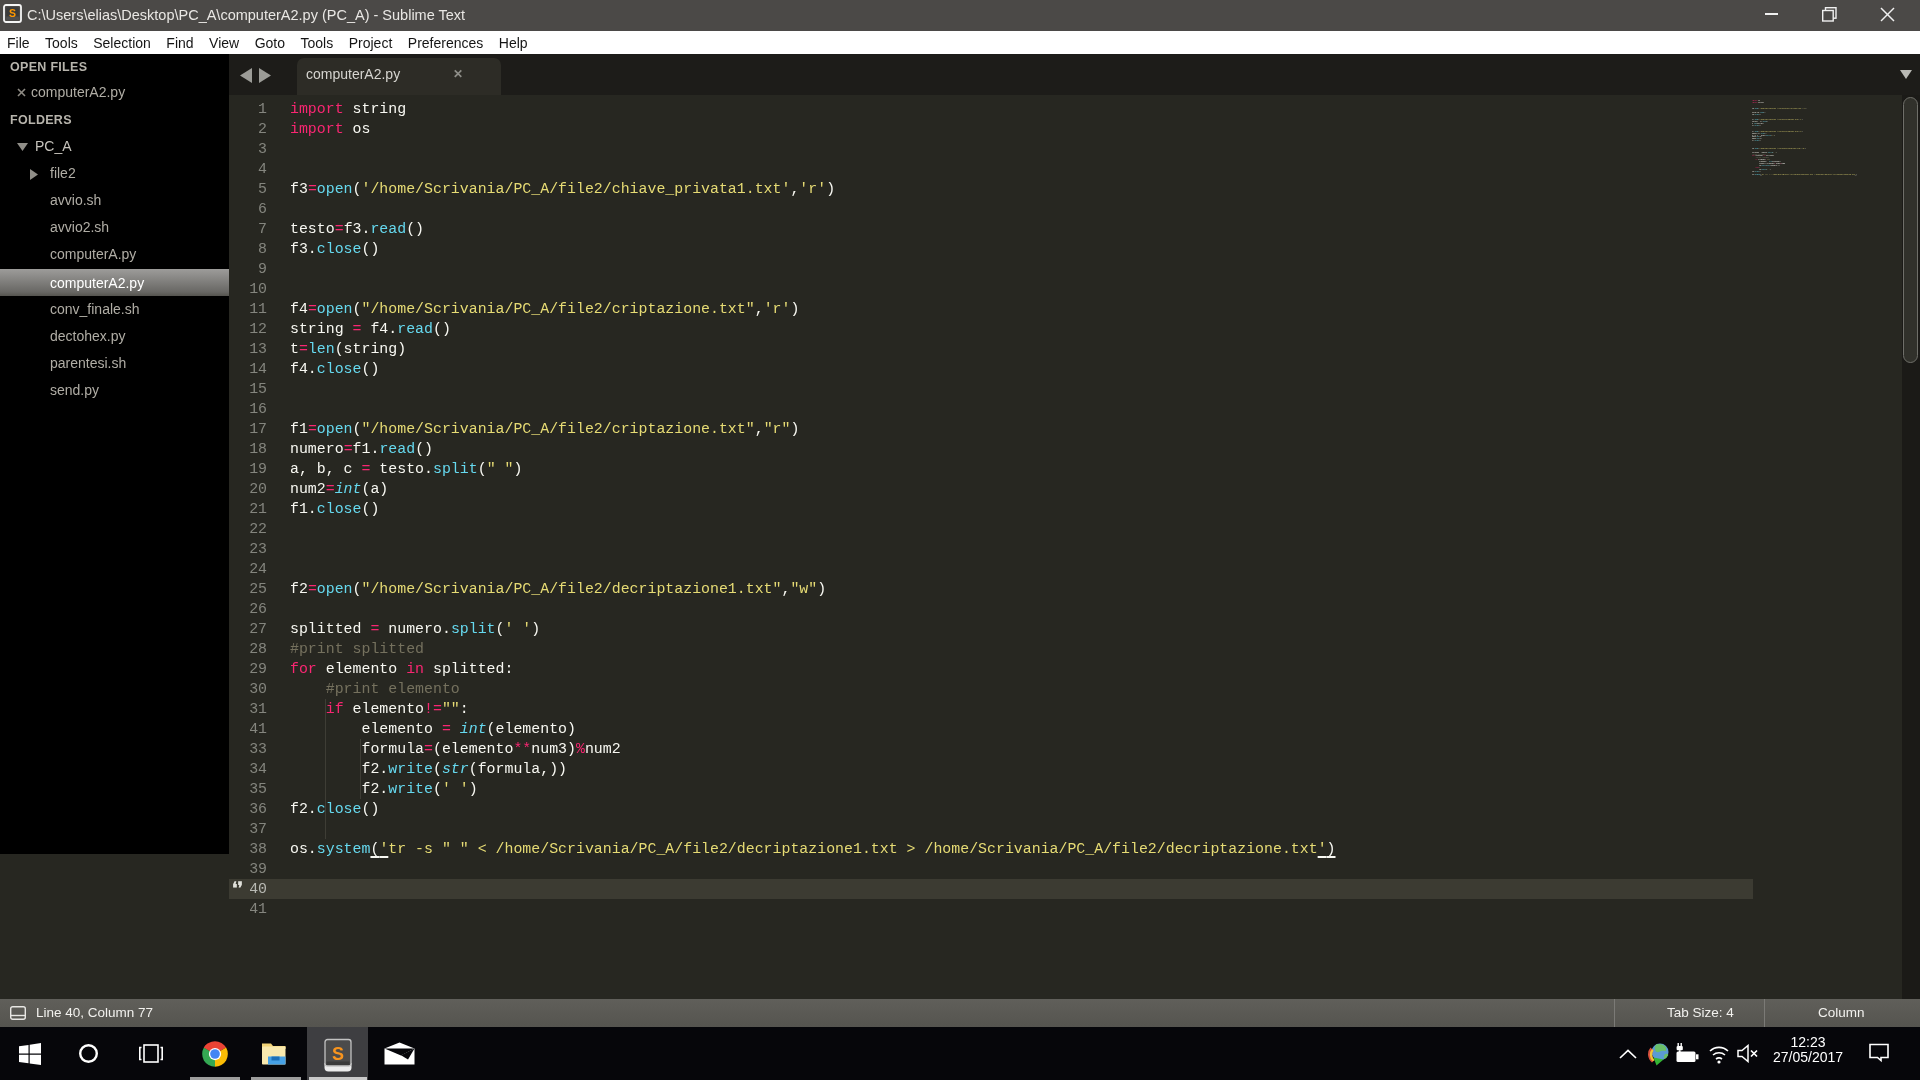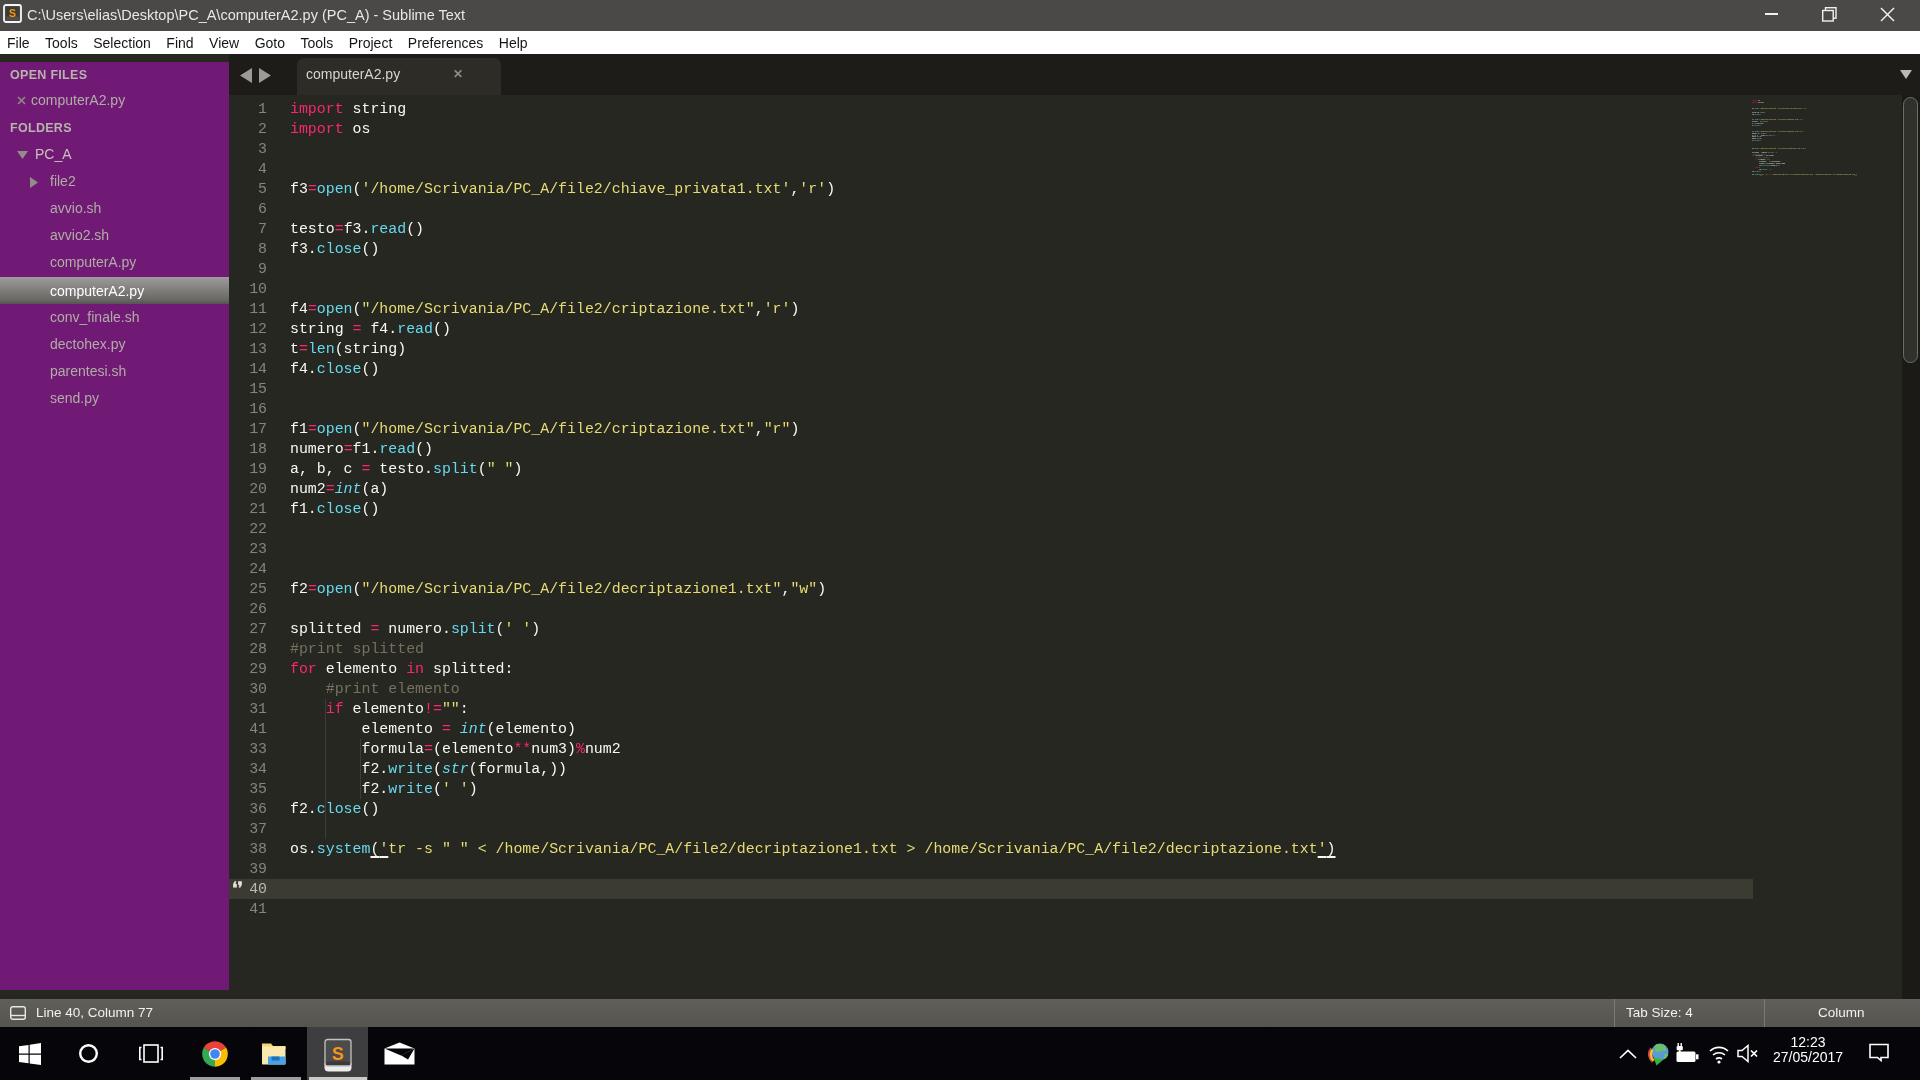--- a/index.html
+++ b/index.html
@@ -4,21 +4,21 @@
 html,body{width:1920px;height:1080px;overflow:hidden;background:#272721;font-family:"Liberation Sans",sans-serif;}
 .abs{position:absolute;}
 
 
 #titlebar{position:absolute;left:0;top:0;width:1920px;height:31px;background:#4b4947;}
 #titletext{position:absolute;left:27px;top:0;height:31px;line-height:31px;font-size:14.5px;color:#e9e7e4;}
 
 #menubar{position:absolute;left:0;top:31px;width:1920px;height:23px;background:#ffffff;display:flex;align-items:center;gap:15.5px;padding-left:7px;}
 #menubar span{font-size:14px;color:#151515;}
 
-#sidebar{position:absolute;left:0;top:54px;width:229px;height:928px;background:#701a75;margin-top:8px;}
+#sidebar{position:absolute;left:0;top:54px;width:229px;height:800px;background:#000000;}
 .sbhead{position:absolute;left:10px;font-size:12.5px;font-weight:bold;color:#b7b4ac;letter-spacing:0.3px;}
 .sbitem{position:absolute;font-size:14px;color:#b0ada5;}
 #sbhl{position:absolute;left:0;top:215px;width:229px;height:27px;background:linear-gradient(#9d9c9a,#686764 85%,#55544f);}
 
 #tabbar{position:absolute;left:229px;top:54px;width:1691px;height:41px;background:#1d1c19;}
 #tab{position:absolute;left:68px;top:4px;width:204px;height:37px;background:#2d2c26;border-radius:7px 7px 0 0;}
 #tab .tlabel{position:absolute;left:9px;top:0;height:35px;line-height:33px;font-size:14px;color:#d6d5d0;}
 #tab .tclose{position:absolute;left:156px;top:9px;font-size:12px;color:#8e8e88;font-weight:bold;}
 
 #editor{position:absolute;left:229px;top:95px;width:1691px;height:904px;background:#272721;}
@@ -268,21 +268,21 @@
   </div>
 <div id="sctrack"></div>
 <div id="scthumb"></div>
 <div id="statusbar">
   <svg class="abs" style="left:10px;top:7px" width="16" height="14" viewBox="0 0 16 14" fill="none" stroke="#e8e7e4" stroke-width="1.4">
     <rect x="0.7" y="0.7" width="14.6" height="12.6" rx="2"></rect>
       <line x1="0.7" y1="9.5" x2="15.3" y2="9.5"></line>
   </svg>
   <div class="st" style="left:36px">Line 40, Column 77</div>
   <div class="stsep" style="left:1614px"></div>
-  <div class="st" style="left:1626px">Tab Size: 4</div>
+  <div class="st" style="left:1667px">Tab Size: 4</div>
   <div class="stsep" style="left:1764px"></div>
   <div class="st" style="left:1818px">Column</div>
 </div>
 <div id="taskbar">
   <svg class="abs" style="left:19px;top:16px" width="22" height="22" viewBox="0 0 22 22">
     <polygon points="0,3.2 9.5,1.9 9.5,10.5 0,10.5" fill="#fff"></polygon>
     <polygon points="10.7,1.7 22,0 22,10.5 10.7,10.5" fill="#fff"></polygon>
     <polygon points="0,11.7 9.5,11.7 9.5,20.3 0,19" fill="#fff"></polygon>
     <polygon points="10.7,11.7 22,11.7 22,22 10.7,20.5" fill="#fff"></polygon>
   </svg>

